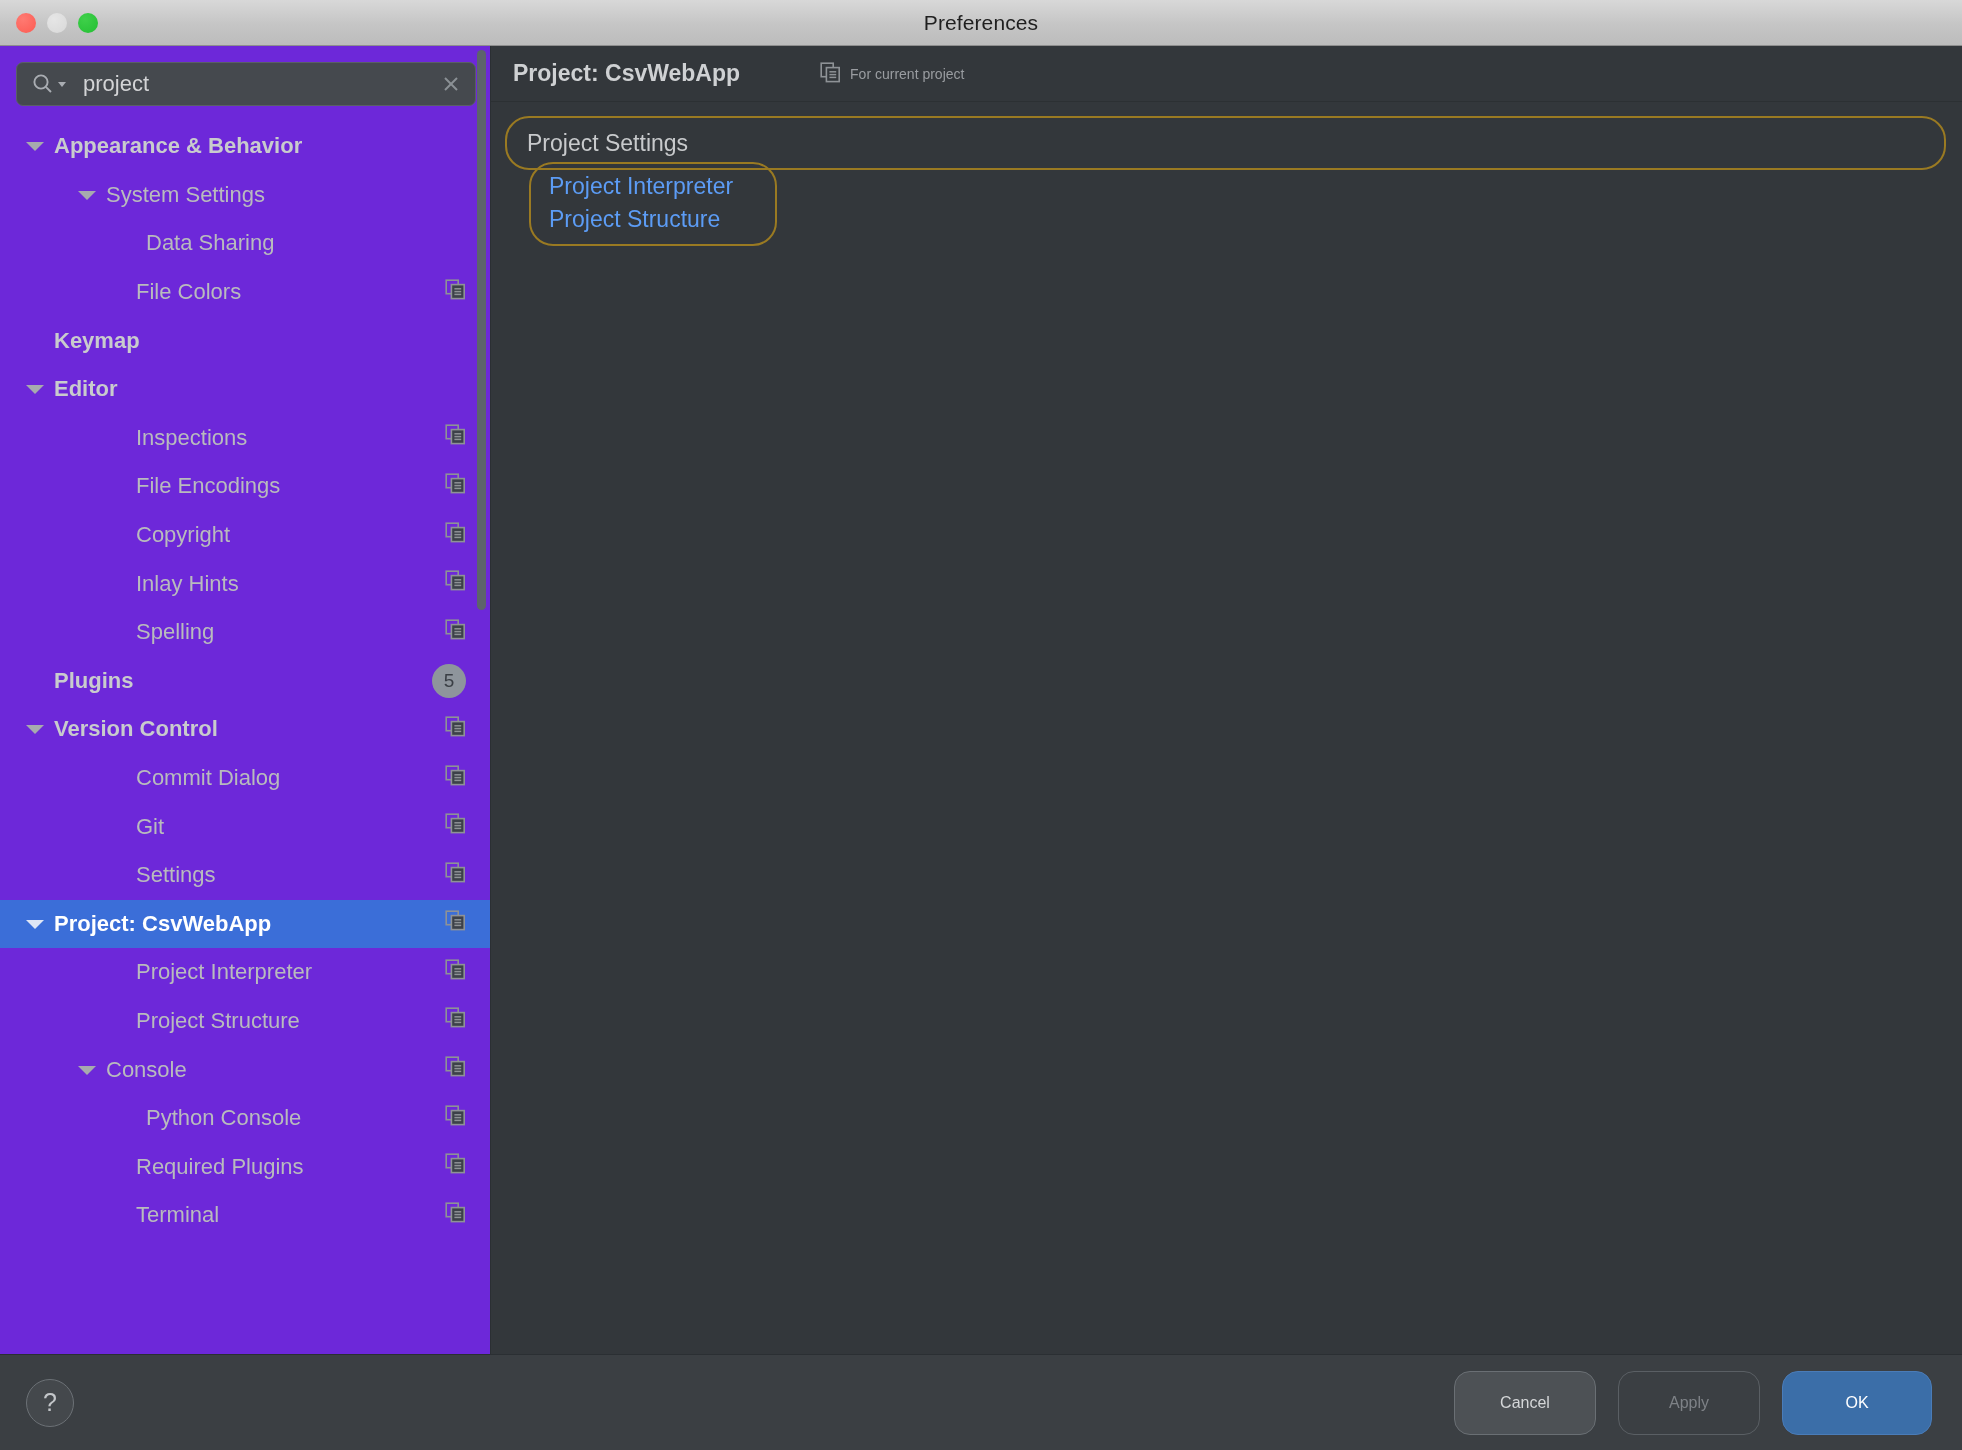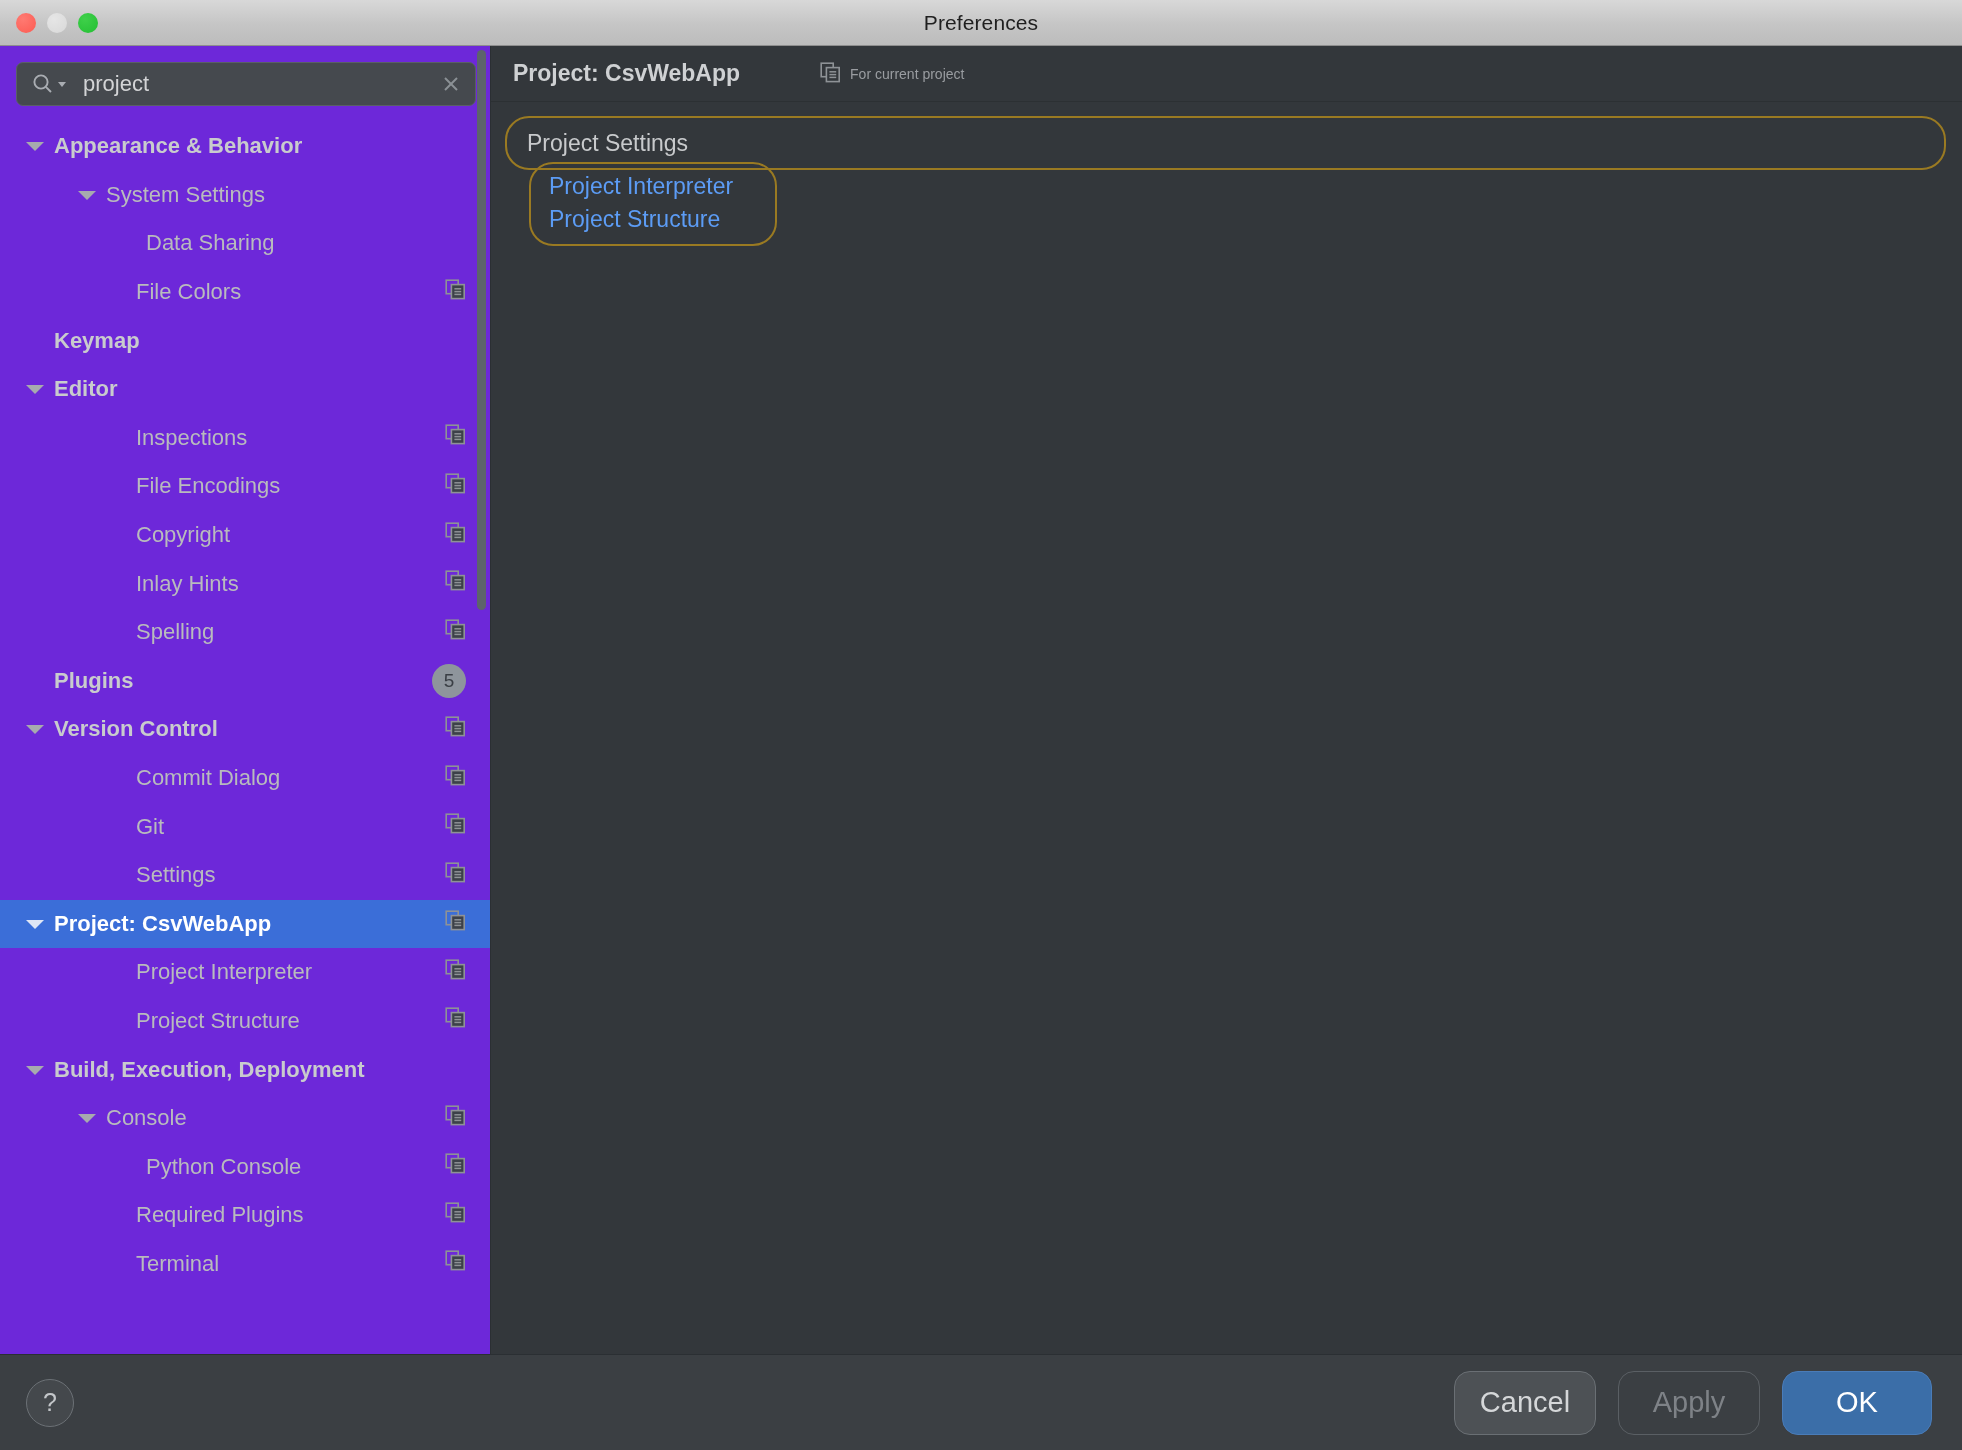--- a/index.html
+++ b/index.html
@@ -187,21 +187,21 @@
     background: #44484c;
     color: #c3c6c9; font-size: 25px;
     display: flex; align-items: center; justify-content: center;
     cursor: pointer;
   }
   .footer-spacer { flex: 1 1 auto; }
   .btn {
     height: 64px; min-width: 142px;
     margin-left: 22px;
     border-radius: 16px;
-    font-size: 29px;
+    font-size: 16px;
     font-family: "Liberation Sans", sans-serif;
     display: flex; align-items: center; justify-content: center;
     cursor: pointer;
   }
   .btn.cancel { background: #4d5155; border: 1px solid #6a6f74; color: #d5d7d9; }
   .btn.apply  { background: transparent; border: 1px solid #5a5f64; color: #7e8287; }
   .btn.ok     { background: #3b6ea8; border: 1px solid #4a7cb8; color: #ffffff; min-width: 150px; }
 </style>
 </head>
 <body>
@@ -437,25 +437,20 @@
             <span class="trailing">
               <span><svg width="21" height="21" viewBox="0 0 21 21">
                   <rect x="1.2" y="1.2" width="12" height="13.5" fill="none" stroke="#8e9296" stroke-width="1.6"></rect>
                   <rect x="6.4" y="5.6" width="12.8" height="14" fill="#3c4149" stroke="#8e9296" stroke-width="1.6"></rect>
                   <line x1="9.4" y1="9.8" x2="16.2" y2="9.8" stroke="#8e9296" stroke-width="1.5"></line>
                   <line x1="9.4" y1="12.6" x2="16.2" y2="12.6" stroke="#8e9296" stroke-width="1.5"></line>
                   <line x1="9.4" y1="15.4" x2="16.2" y2="15.4" stroke="#8e9296" stroke-width="1.5"></line>
                 </svg></span>
             </span>
           </div>
-          <div class="row indent-0 bold">
-            <span class="arrow open"></span>
-            <span class="label">Build, Execution, Deployment</span>
-            <span class="trailing"></span>
-          </div>
           <div class="row indent-1">
             <span class="arrow open"></span>
             <span class="label">Console</span>
             <span class="trailing">
               <span><svg width="21" height="21" viewBox="0 0 21 21">
                   <rect x="1.2" y="1.2" width="12" height="13.5" fill="none" stroke="#8e9296" stroke-width="1.6"></rect>
                   <rect x="6.4" y="5.6" width="12.8" height="14" fill="#3c4149" stroke="#8e9296" stroke-width="1.6"></rect>
                   <line x1="9.4" y1="9.8" x2="16.2" y2="9.8" stroke="#8e9296" stroke-width="1.5"></line>
                   <line x1="9.4" y1="12.6" x2="16.2" y2="12.6" stroke="#8e9296" stroke-width="1.5"></line>
                   <line x1="9.4" y1="15.4" x2="16.2" y2="15.4" stroke="#8e9296" stroke-width="1.5"></line>

